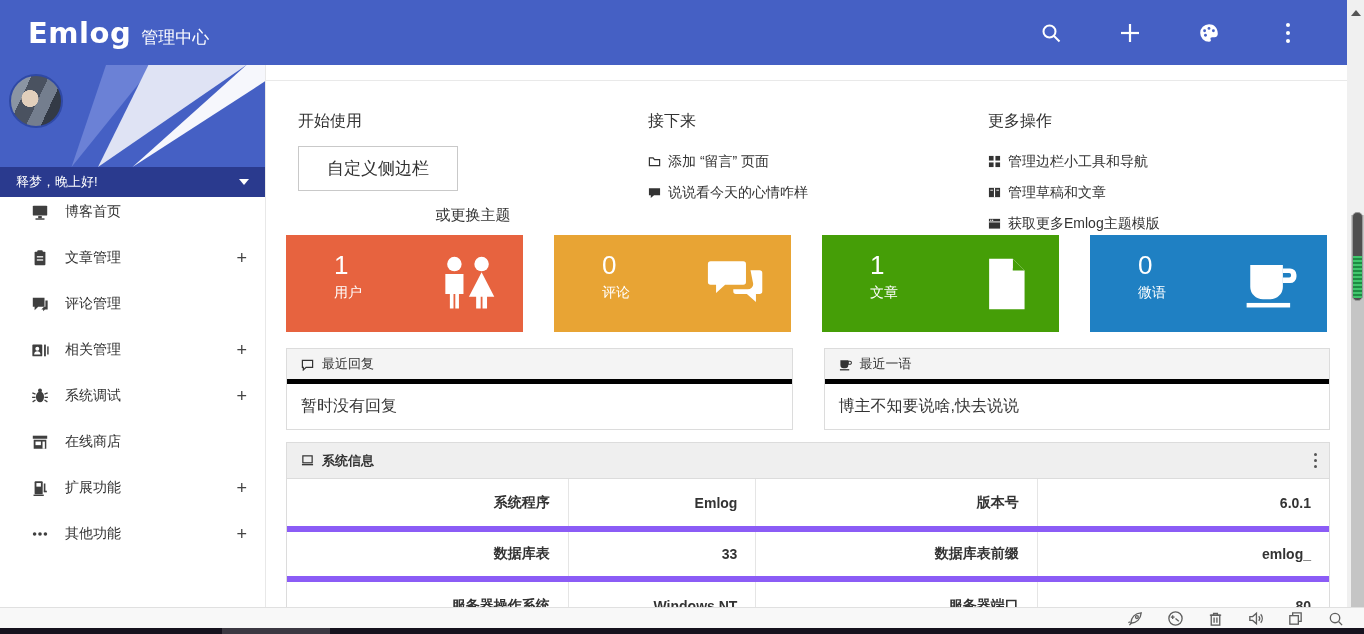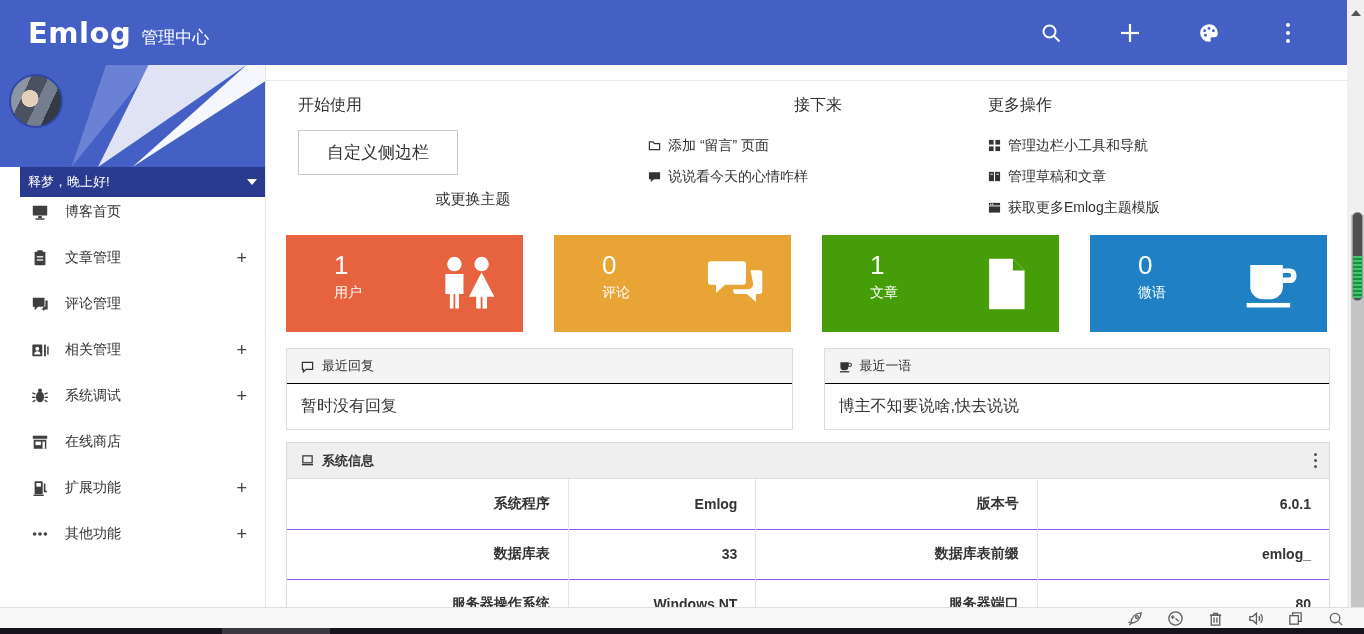--- a/index.html
+++ b/index.html
@@ -25,70 +25,70 @@
   .t1 { background:#6b81d6; clip-path:polygon(40% 0,58% 0,27% 100%); }
   .t2 { background:#dfe3f4; clip-path:polygon(56% 0,93% 0,37% 100%); }
   .t3 { background:#f6f7fc; clip-path:polygon(93% 0,100% 0,100% 16%,50% 100%); }
   .avatar { position:absolute; left:9px; top:9px; width:54px; height:54px; border-radius:50%;
             border:2px solid #2f49a5;
             background:
               radial-gradient(circle at 38% 45%, #e2cfbc 0 20%, rgba(0,0,0,0) 21%),
               linear-gradient(115deg,#8b95a3 0 28%, #4a5260 28% 52%, #747e8e 52% 72%, #333a46 72%); }
   .greeting { position:absolute; left:0; right:0; top:102px; height:30px; background:#2a3a8e; color:#fff;
               font-size:13px; display:flex; align-items:center; justify-content:space-between;
-              padding:0 8px; cursor:pointer;margin-left:20px; }
+              padding:0 16px; cursor:pointer; }
   .caret { width:0; height:0; border-left:5px solid transparent; border-right:5px solid transparent;
            border-top:6px solid #fff; }
   .menu { padding-top:22px; }
   .menu-item { position:relative; height:46px; display:flex; align-items:center; padding-left:30px; cursor:pointer; }
   .mi-icon { width:20px; display:flex; justify-content:center; }
   .mi-icon svg { fill:#3f3f3f; }
   .mi-label { margin-left:15px; font-size:14px; color:#333; }
   .mi-plus { position:absolute; right:18px; font-size:18px; font-weight:300; color:#444; }
 
   
   .main { position:absolute; left:265px; top:65px; right:17px; bottom:27px; background:#fff; z-index:10; }
 
   .welcome { position:absolute; left:0; right:0; top:15px; border-top:1px solid #e9e9e9;
-             display:flex; padding:14px 0 0 33px; }
-  .wcol1 { width:350px; } .wcol2 { width:340px;text-align:center; } .wcol3 { flex:1; }
+             display:flex; padding:30px 0 0 33px; }
+  .wcol1 { width:350px; } .wcol2 { width:340px; } .wcol3 { flex:1; }
   .wtitle { font-size:16px; color:#333; }
   .wbutton { display:inline-block; margin-top:14px; border:1px solid #c9c9c9; padding:10px 28px;
              font-size:17px; color:#333; background:#fff; cursor:pointer; }
   .wlink { margin-top:15px; font-size:15px; color:#333; cursor:pointer;text-align:center; }
   .wlist { list-style:none; margin-top:14px; }
   .wlist li { font-size:14px; color:#333; height:31px; display:flex; align-items:center; gap:7px; cursor:pointer; }
   .wlist svg { fill:#333; flex:none; }
 
   .stats { position:absolute; top:170px; left:21px; display:flex; gap:31px; }
   .card { width:237px; height:97px; color:#fff; position:relative; padding:16px 0 0 48px; cursor:pointer; }
   .card--red   { background:#e7633f; }
   .card--amber { background:#e8a434; }
   .card--green { background:#459e07; }
   .card--blue  { background:#1f80c3; }
   .card .num { font-size:26px; line-height:28px; }
   .card .lbl { font-size:14px; margin-top:5px; }
   .card svg  { position:absolute; right:26px; top:19px; }
 
   .panels { position:absolute; top:283px; left:21px; right:17px; display:flex; gap:31px; }
   .panel { flex:1; border:1px solid #dcdcdc; background:#fff; }
-  .panel-h { height:35px; background:#f4f4f4; border-bottom:1px solid #000000; display:flex;
+  .panel-h { height:35px; background:#f4f4f4; border-bottom:5px solid #000000; display:flex;
              align-items:center; gap:8px; padding:0 14px; font-size:13px; color:#333; }
   .panel-h svg { fill:#333; }
   .panel-b { padding:12px 14px; font-size:16px; color:#333; }
 
   .sysinfo { position:absolute; top:377px; left:21px; right:17px; border:1px solid #dcdcdc; border-bottom:none;font-weight:bold; }
   .sys-h { height:36px; background:#efefef; border-bottom:1px solid #dcdcdc; display:flex;
            align-items:center; gap:8px; padding:0 14px; font-size:13px; color:#333; position:relative; }
   .sys-h svg { fill:#333; }
   .sys-kebab { position:absolute; right:12px; top:10px; display:flex; flex-direction:column; gap:3px; cursor:pointer; }
   .sys-kebab i { width:3px; height:3px; border-radius:50%; background:#555; }
   .sys-table { width:100%; border-collapse:collapse;text-align:right; }
   .sys-table td { height:50px; padding:0 18px; font-size:14px; color:#333;
-                  border-top:1px solid #8b5cf6; border-left:1px solid #e5e5e5; }
+                  border-top:6px solid #8b5cf6; border-left:1px solid #e5e5e5; }
   .sys-table td:first-child { border-left:none; }
   .sys-table tr:first-child td { border-top:none; }
   .c1 { width:27%; } .c2 { width:18%; } .c3 { width:27%; } .c4 { width:28%; }
 
   
   .statusbar { position:absolute; left:0; right:0; bottom:6px; height:21px; background:#f8f8f8;
                border-top:1px solid #e0e0e0; z-index:40; display:flex; align-items:center;
                justify-content:flex-end; gap:22px; padding-right:20px; }
   .sicon { width:18px; height:18px; display:flex; align-items:center; justify-content:center; cursor:pointer; }
   .sicon svg { stroke:#5f5f5f; fill:none; stroke-width:1.4; }

